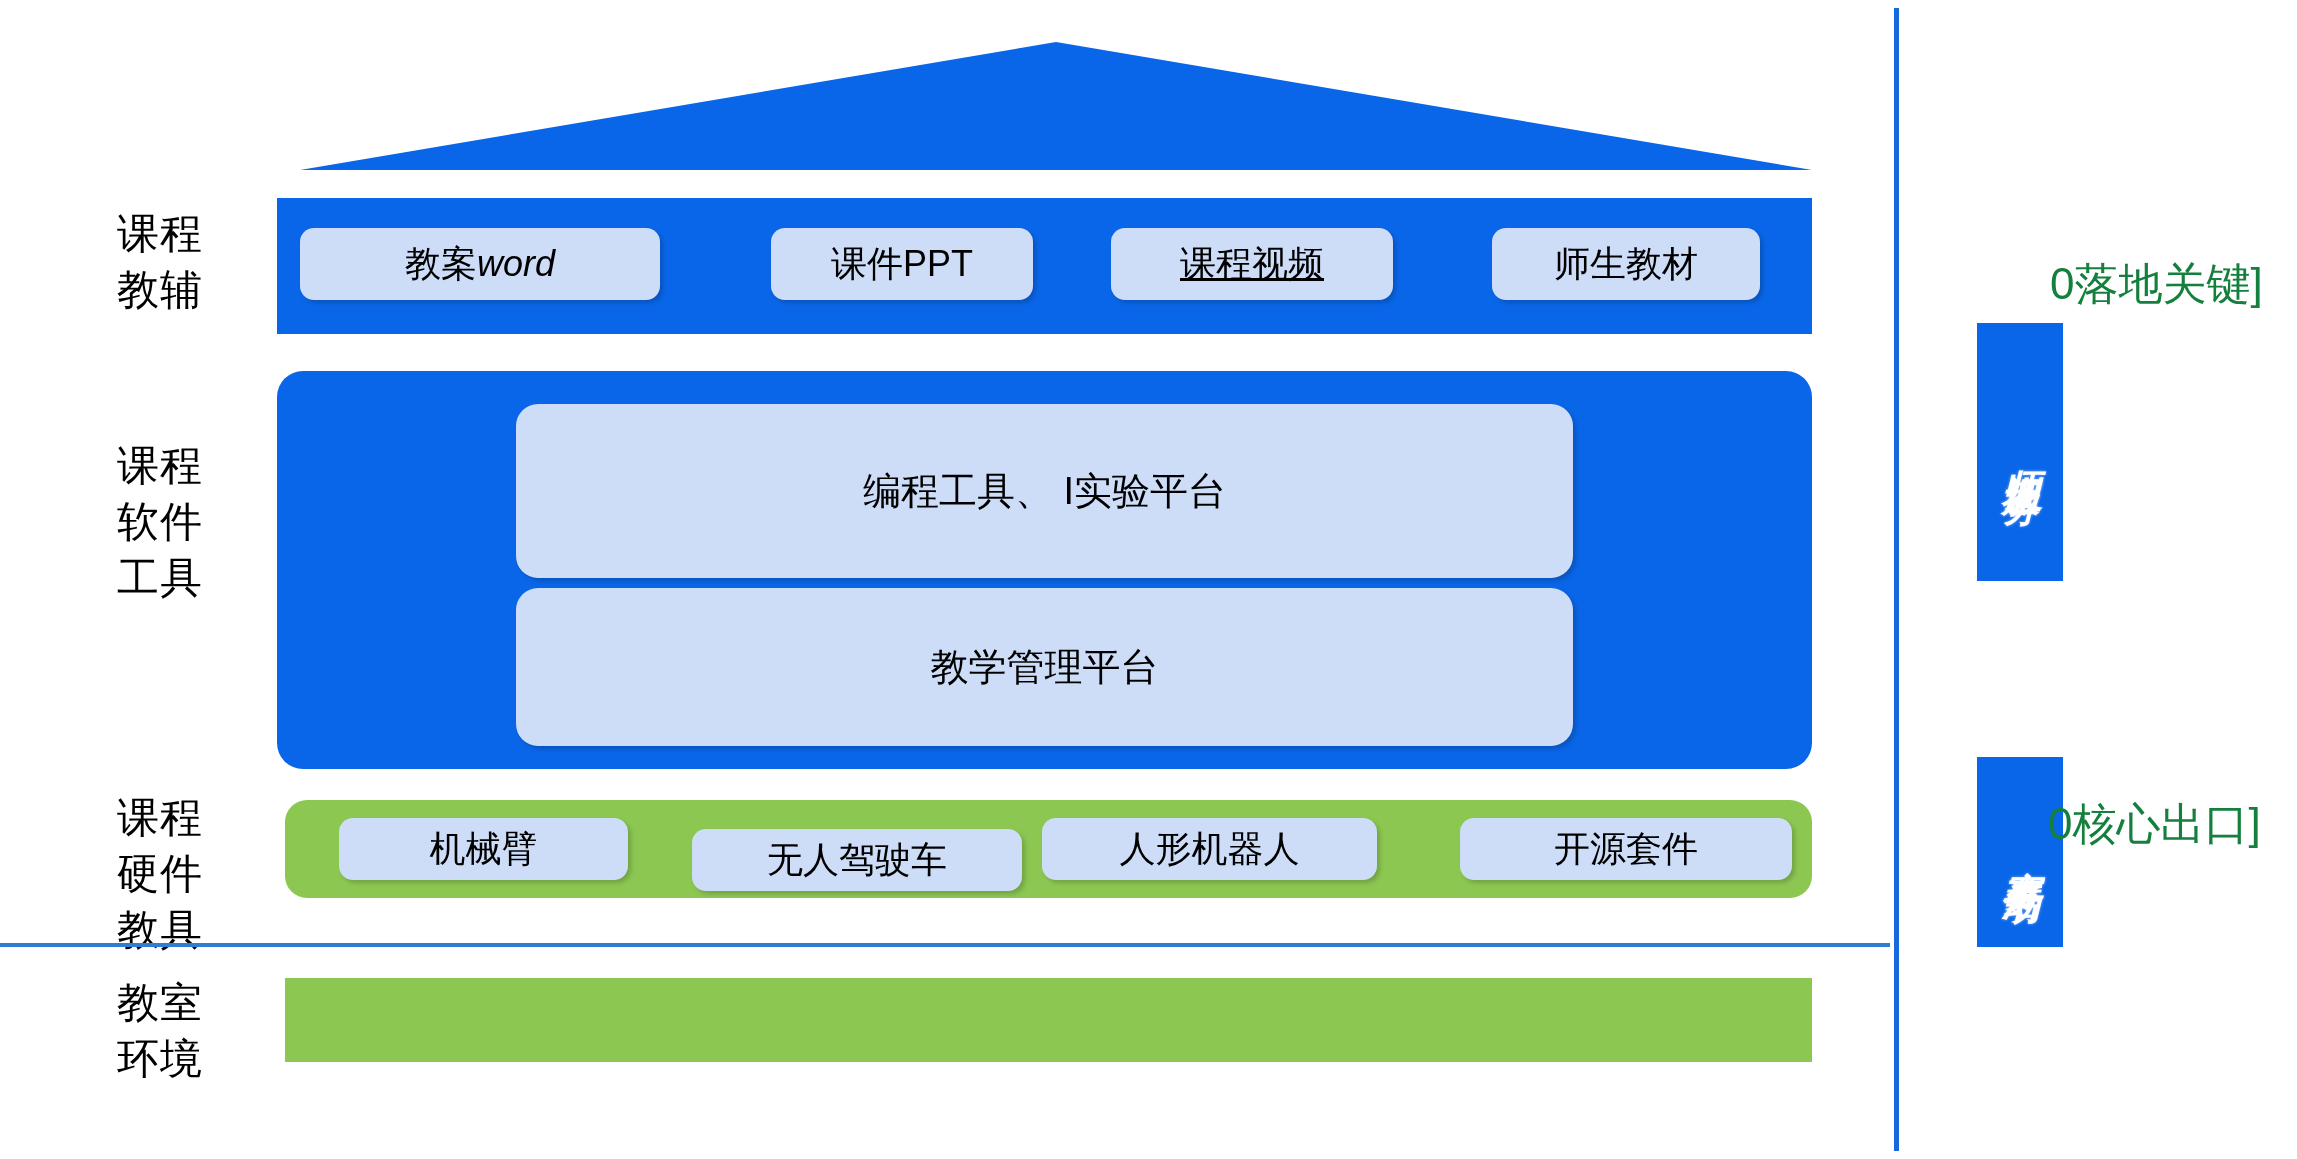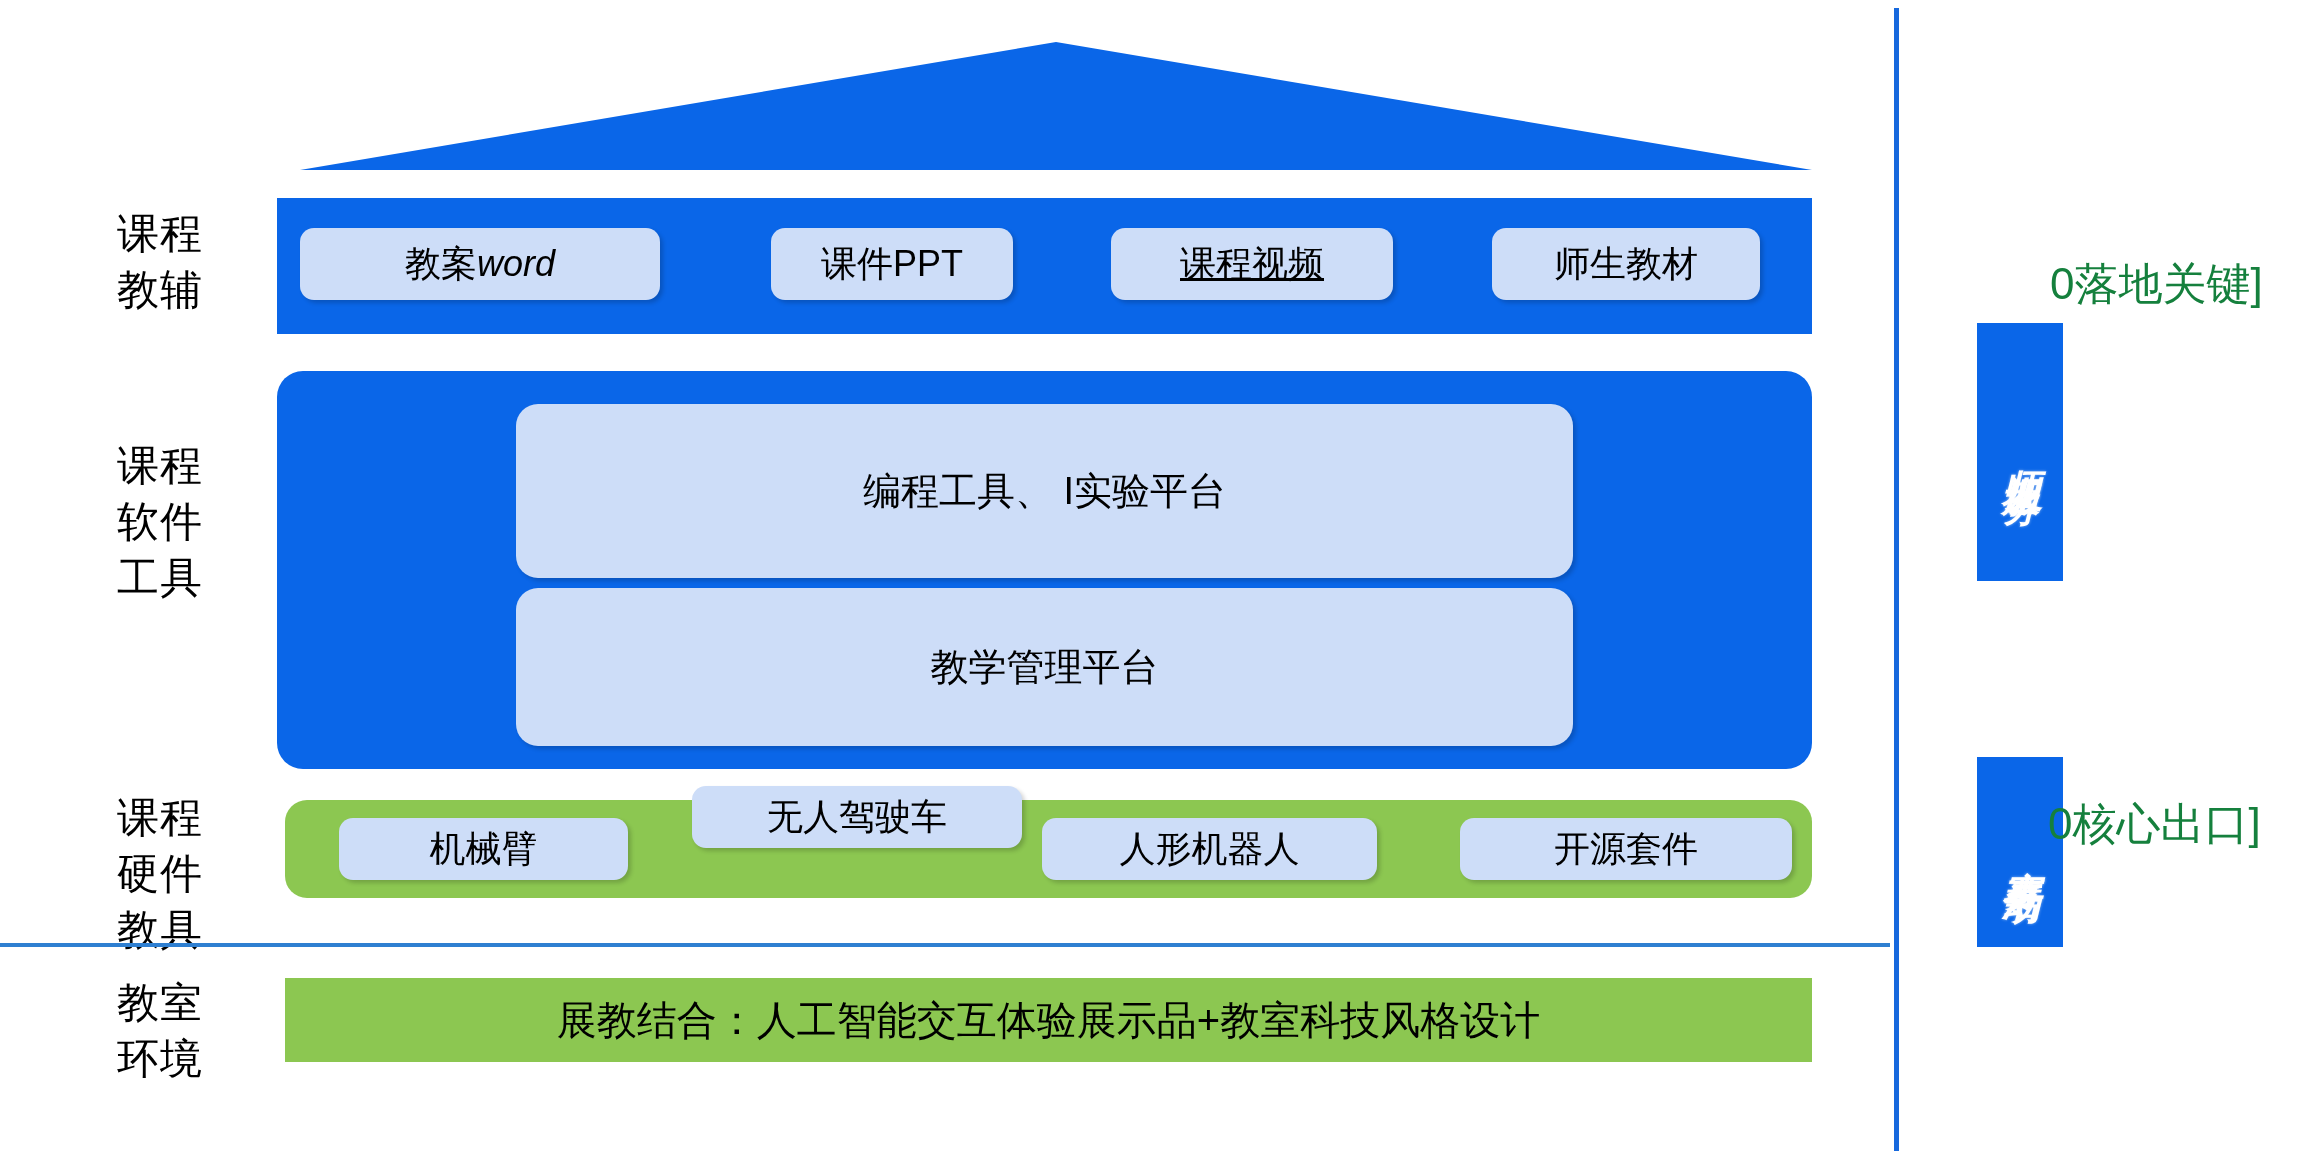--- a/index.html
+++ b/index.html
@@ -122,21 +122,21 @@
 教辅</div>
 
   <div class="band blue" style="left:277px;top:198px;width:1535px;height:136px;">
   </div>
 
   <div class="chip" style="left:300px;top:228px;width:360px;height:72px;">
     <span>教案</span>
       <span class="it">word</span>
   </div>
 
-  <div class="chip" style="left:771px;top:228px;width:242px;height:72px;">
+  <div class="chip" style="left:771px;top:228px;width:262px;height:72px;">
     <span>课件PPT</span>
   </div>
 
   <div class="chip" style="left:1111px;top:228px;width:282px;height:72px;text-decoration:underline;">
     <span>课程视频</span>
   </div>
 
   <div class="chip" style="left:1492px;top:228px;width:268px;height:72px;">
     <span>师生教材</span>
   </div>
@@ -160,43 +160,40 @@
 硬件
 教具</div>
 
   <div class="band green" style="left:285px;top:800px;width:1527px;height:98px;border-radius:22px;">
   </div>
 
   <div class="chip" style="left:339px;top:818px;width:289px;height:62px;">
     <span>机械臂</span>
   </div>
 
-  <div class="chip" style="left:692px;top:786px;width:330px;height:62px;">
+  <div class="chip" style="left:692px;top:829px;width:330px;height:62px;">
     <span>无人驾驶车</span>
   </div>
 
   <div class="chip" style="left:1042px;top:818px;width:335px;height:62px;">
     <span>人形机器人</span>
   </div>
 
   <div class="chip" style="left:1460px;top:818px;width:332px;height:62px;">
     <span>开源套件</span>
   </div>
 
   <div class="hdivider" style="left:0px;top:943px;width:1890px;"></div>
 
   <div class="row-label" style="top:975px;">教室
 环境</div>
 
   <div class="band green" style="left:285px;top:978px;width:1527px;height:84px;">
   </div>
 
-  <div class="bigbar-text" style="left:285px;top:978px;width:1527px;height:84px;">
-    <span>展教结合：人工智能交互体验展示品+教室科技风格设计</span>
-  </div>
 
   <div class="vdivider" style="left:1894px;top:8px;height:1143px;"></div>
 
   <div class="vtab" style="left:1977px;top:323px;width:86px;height:258px;">
     <span>师训服务</span>
   </div>
   <div class="side-note" style="left:2050px;top:255px;">
     <span>0落地关键]</span>
   </div>
 

